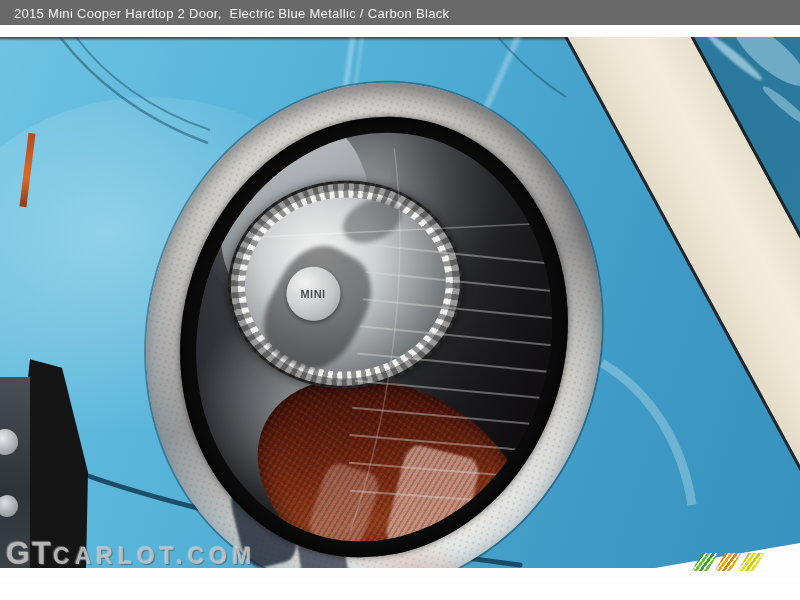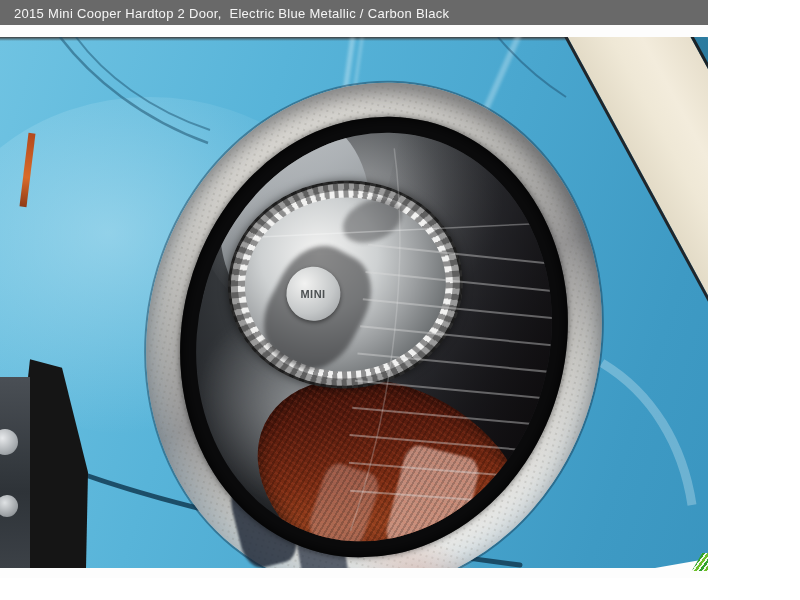--- a/index.html
+++ b/index.html
@@ -1,16 +1,16 @@
 <!DOCTYPE html>
 <html><head>
 <meta charset="utf-8">
 <style>
   html,body{margin:0;padding:0;background:#fff;}
-  .frame{position:relative;width:708px;height:600px;overflow:hidden;background:#fff;
+  .frame{position:relative;width:800px;height:600px;overflow:hidden;background:#fff;
          font-family:"Liberation Sans",sans-serif;}
   
   .bar{position:absolute;left:0;width:800px;background:#696969;color:#f5f5f5;overflow:hidden;}
   .topbar{top:0;height:25px;line-height:25px;}
   .bottombar{top:578px;height:22px;line-height:22px;}
   .bar span{margin-left:14px;font-size:13px;letter-spacing:.3px;white-space:pre;}
   .gap{position:absolute;left:0;width:800px;background:#fdfdfd;}
   .gap-top{top:25px;height:12px;}
   .gap-bottom{top:568px;height:10px;}
 
@@ -206,20 +206,24 @@
     </div>
 
     <div class="pillar"></div>
     <div class="corner-junk">
       <div class="hub1"></div>
       <div class="hub2"></div>
     </div>
     <div class="orange-sliver"></div>
   </div>
 
+  <div class="watermark">
+    <span class="wm-large">GT</span>
+      <span class="wm-small">CARLOT.COM</span>
+  </div>
 
   <div class="gap gap-bottom"></div>
   <div class="wedge"></div>
   <div class="gtc-logo">
     <div class="logo-bar lb-green"></div>
     <div class="logo-bar lb-orange"></div>
     <div class="logo-bar lb-yellow"></div>
   </div>
 
 

